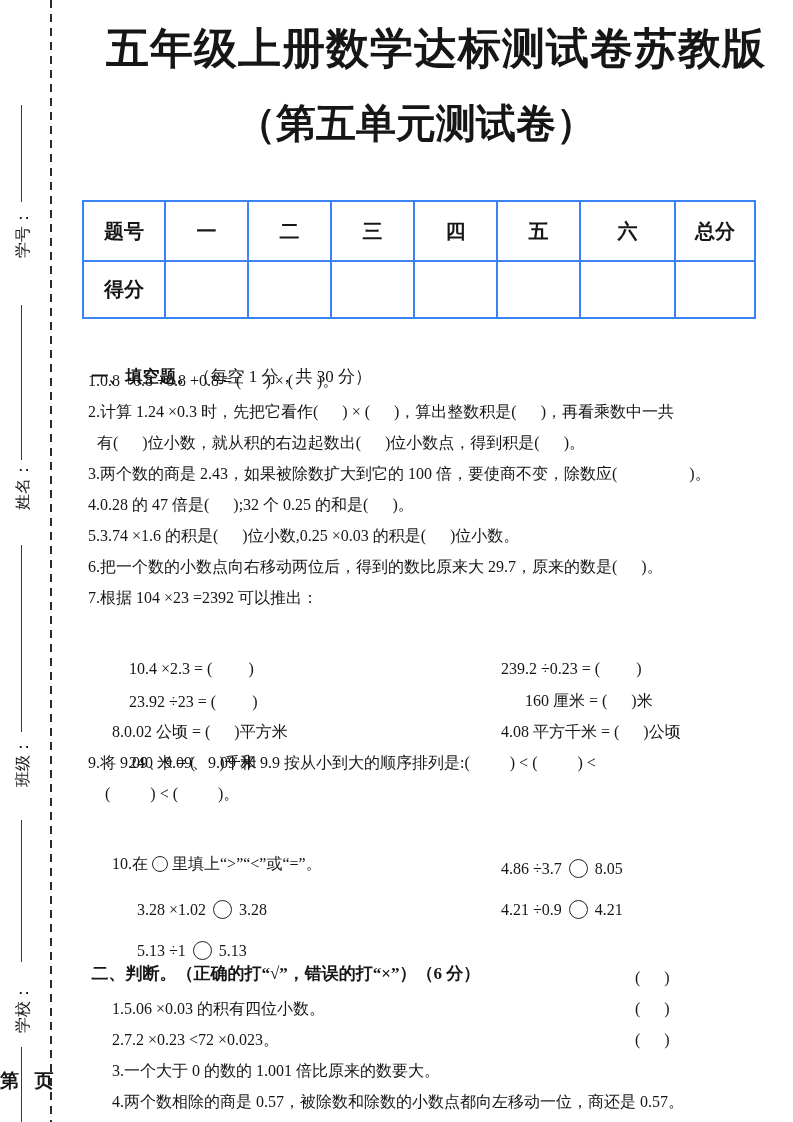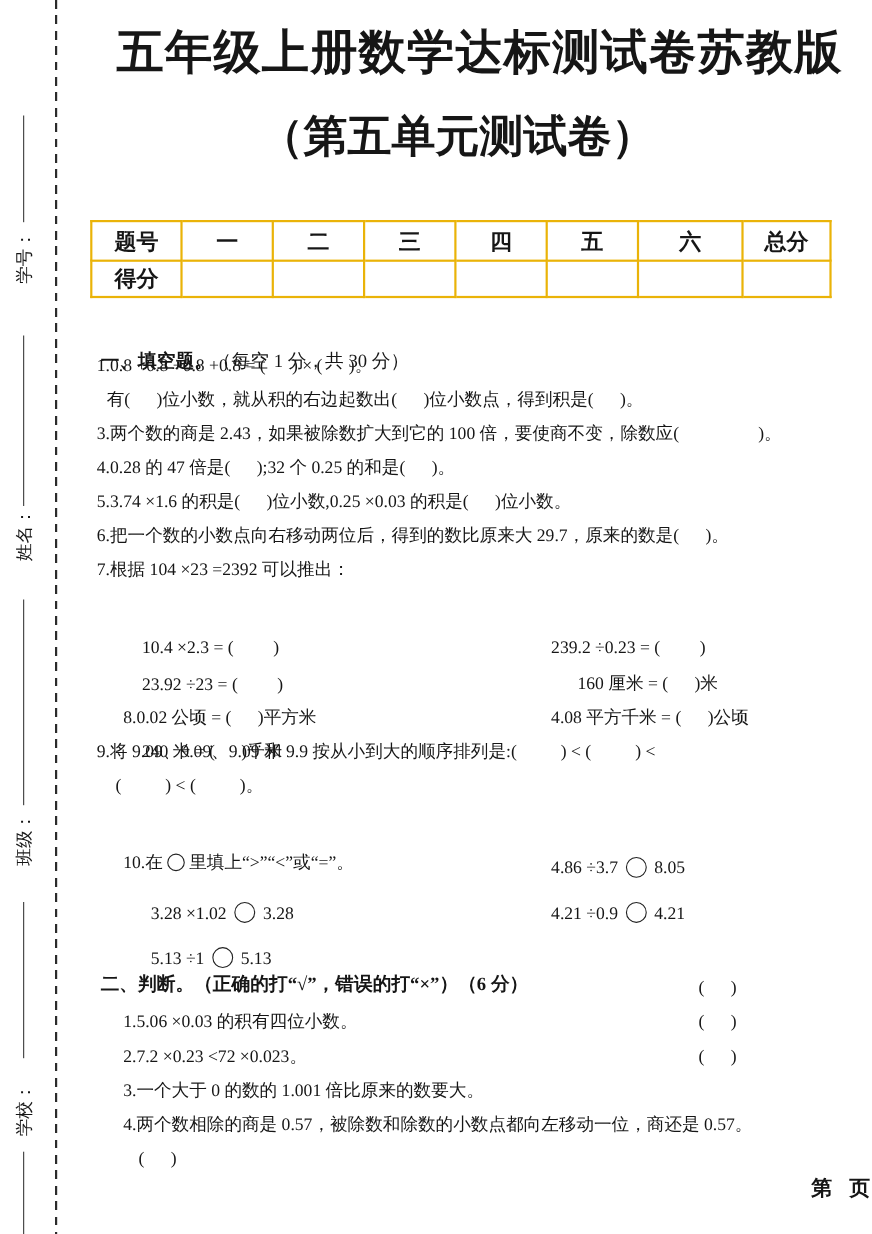--- a/index.html
+++ b/index.html
@@ -20,22 +20,22 @@
     transform:rotate(-90deg); transform-origin:center center;
   }
   
   .content { position:absolute; left:66px; top:0; width:700px; }
   .title   { margin-top:26px; text-align:right; font-size:43px; line-height:46px;
              font-weight:bold; letter-spacing:1px; white-space:pre; }
   .subtitle{ margin-top:32px; text-align:center; font-size:40px; line-height:40px;
              font-weight:bold; white-space:pre; }
   
   table.score { border-collapse:collapse; table-layout:fixed; margin:56px 0 0 16px; width:672px; }
-  table.score td { border:2px solid #eab308; text-align:center; font-weight:bold;
-                   font-size:20px; padding:0; white-space:pre; }
+  table.score td { border:2px solid #3b82f6; text-align:center; font-weight:bold;
+                   font-size:20px; padding:12px; white-space:pre; }
   table.score tr.r1 td { height:34px; }
   table.score tr.r2 td { height:31px; }
   
   .sec-head { margin-top:22px; height:24px; line-height:24px; font-size:17px; white-space:pre; }
   .sh-b { font-weight:bold; }
   .line { position:relative; height:31px; line-height:31px; font-size:16px; white-space:pre; }
   .q    { margin-left:22px; }
   .cont { margin-left:31px; }
   .sub  { margin-left:39px; }
   .q7row{ height:33px; line-height:33px; }
@@ -50,21 +50,21 @@
   .circle {
     display:inline-block; box-sizing:border-box; width:19px; height:19px;
     border:1.7px solid #222; border-radius:50%; vertical-align:-4px; margin:0 7px;
   }
   .circle.small { width:16px; height:16px; vertical-align:-3px; margin:0 4px; }
   .jbracket { position:absolute; left:547px; top:0; white-space:pre; }
   .jbracket.inline { position:static; margin-left:14px; }
   
   .footer {
     position:absolute; left:0; right:0; top:1068px; height:26px; line-height:26px;
-    text-align:right; font-size:19px; font-weight:bold; letter-spacing:2px; white-space:pre;
+    text-align:left; font-size:19px; font-weight:bold; letter-spacing:2px; white-space:pre;
   }
 </style>
 </head>
 <body>
 
 <div class="page">
 
   <div class="seal-line"></div>
 
   <div>
@@ -121,20 +121,21 @@
         <td></td>
       </tr>
     </tbody>
       </table>
 
     <div class="sec-head">
       <span class="sh-b">一、填空题。</span><span>（每空 1 分，共 30 分）</span>
     </div>
 
     <div class="line q">1.0.8 +0.8 +0.8 +0.8 = (      ) × (      )。</div>
+    <div class="line q">2.计算 1.24 ×0.3 时，先把它看作(      ) × (      )，算出整数积是(      )，再看乘数中一共</div>
     <div class="line cont">有(      )位小数，就从积的右边起数出(      )位小数点，得到积是(      )。</div>
     <div class="line q">3.两个数的商是 2.43，如果被除数扩大到它的 100 倍，要使商不变，除数应(                  )。</div>
     <div class="line q">4.0.28 的 47 倍是(      );32 个 0.25 的和是(      )。</div>
     <div class="line q">5.3.74 ×1.6 的积是(      )位小数,0.25 ×0.03 的积是(      )位小数。</div>
     <div class="line q">6.把一个数的小数点向右移动两位后，得到的数比原来大 29.7，原来的数是(      )。</div>
     <div class="line q">7.根据 104 ×23 =2392 可以推出：</div>
 
     <div class="line sub q7row mt6">
       <span>10.4 ×2.3 = (         )</span>
     </div>

